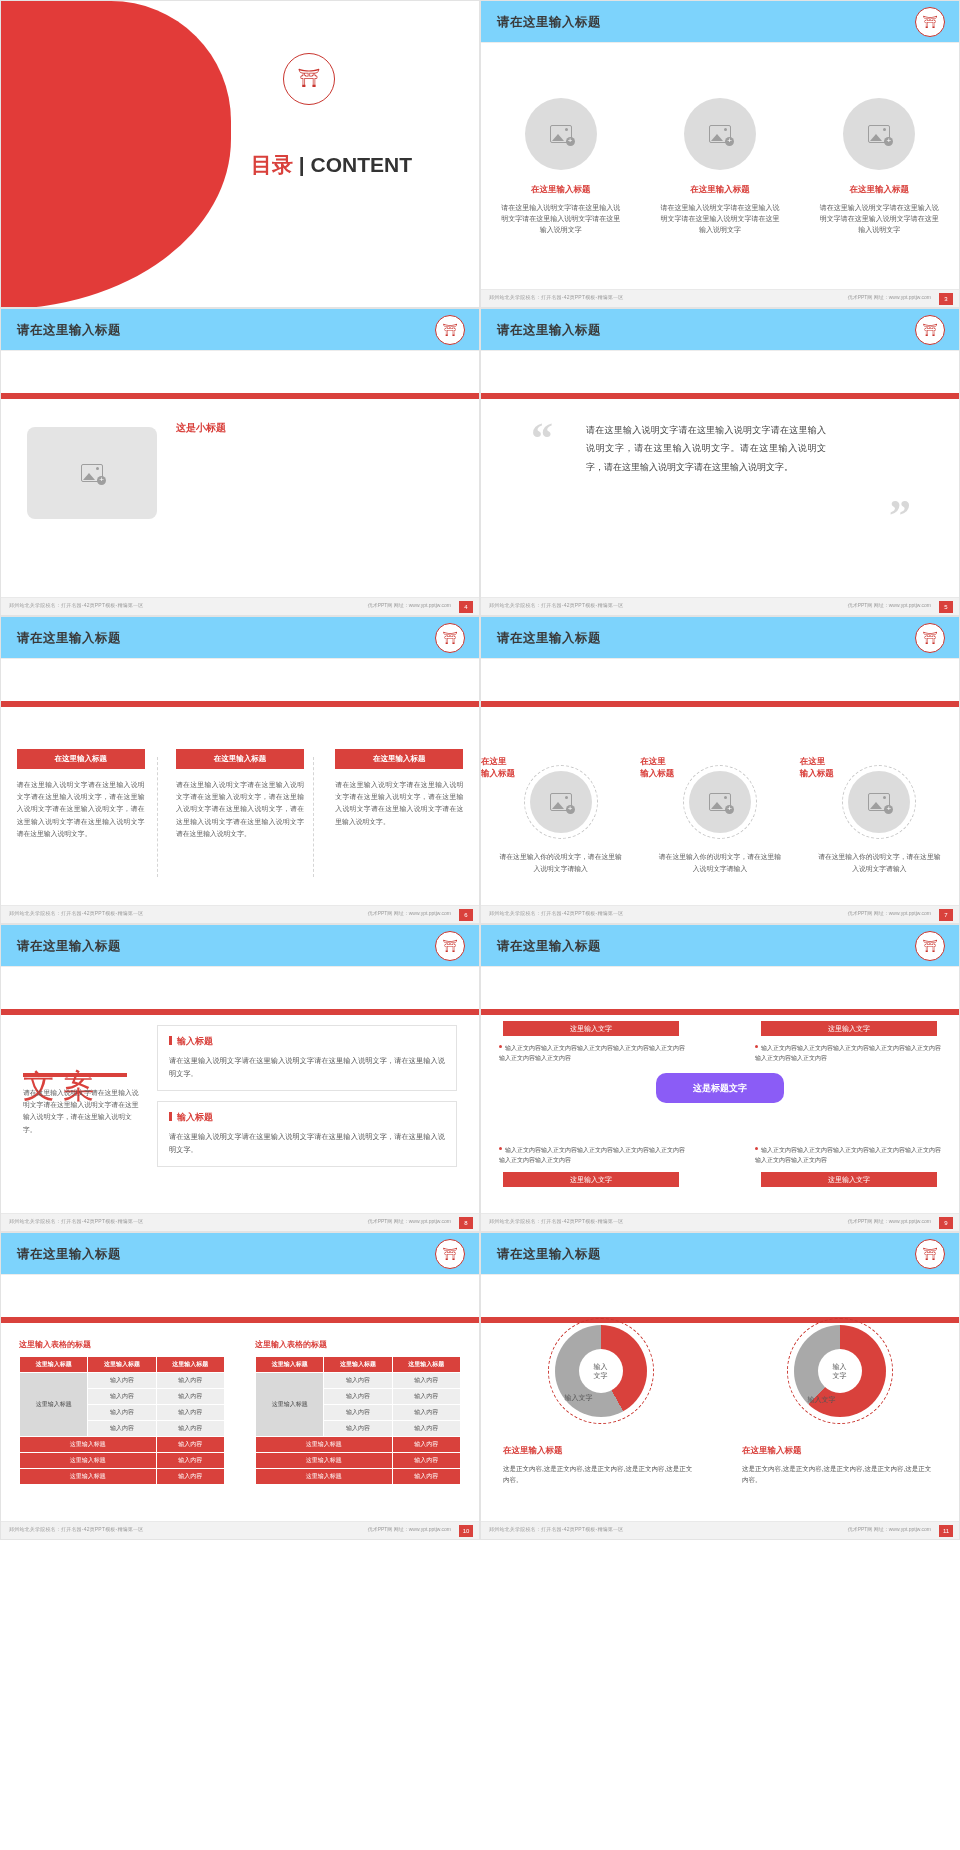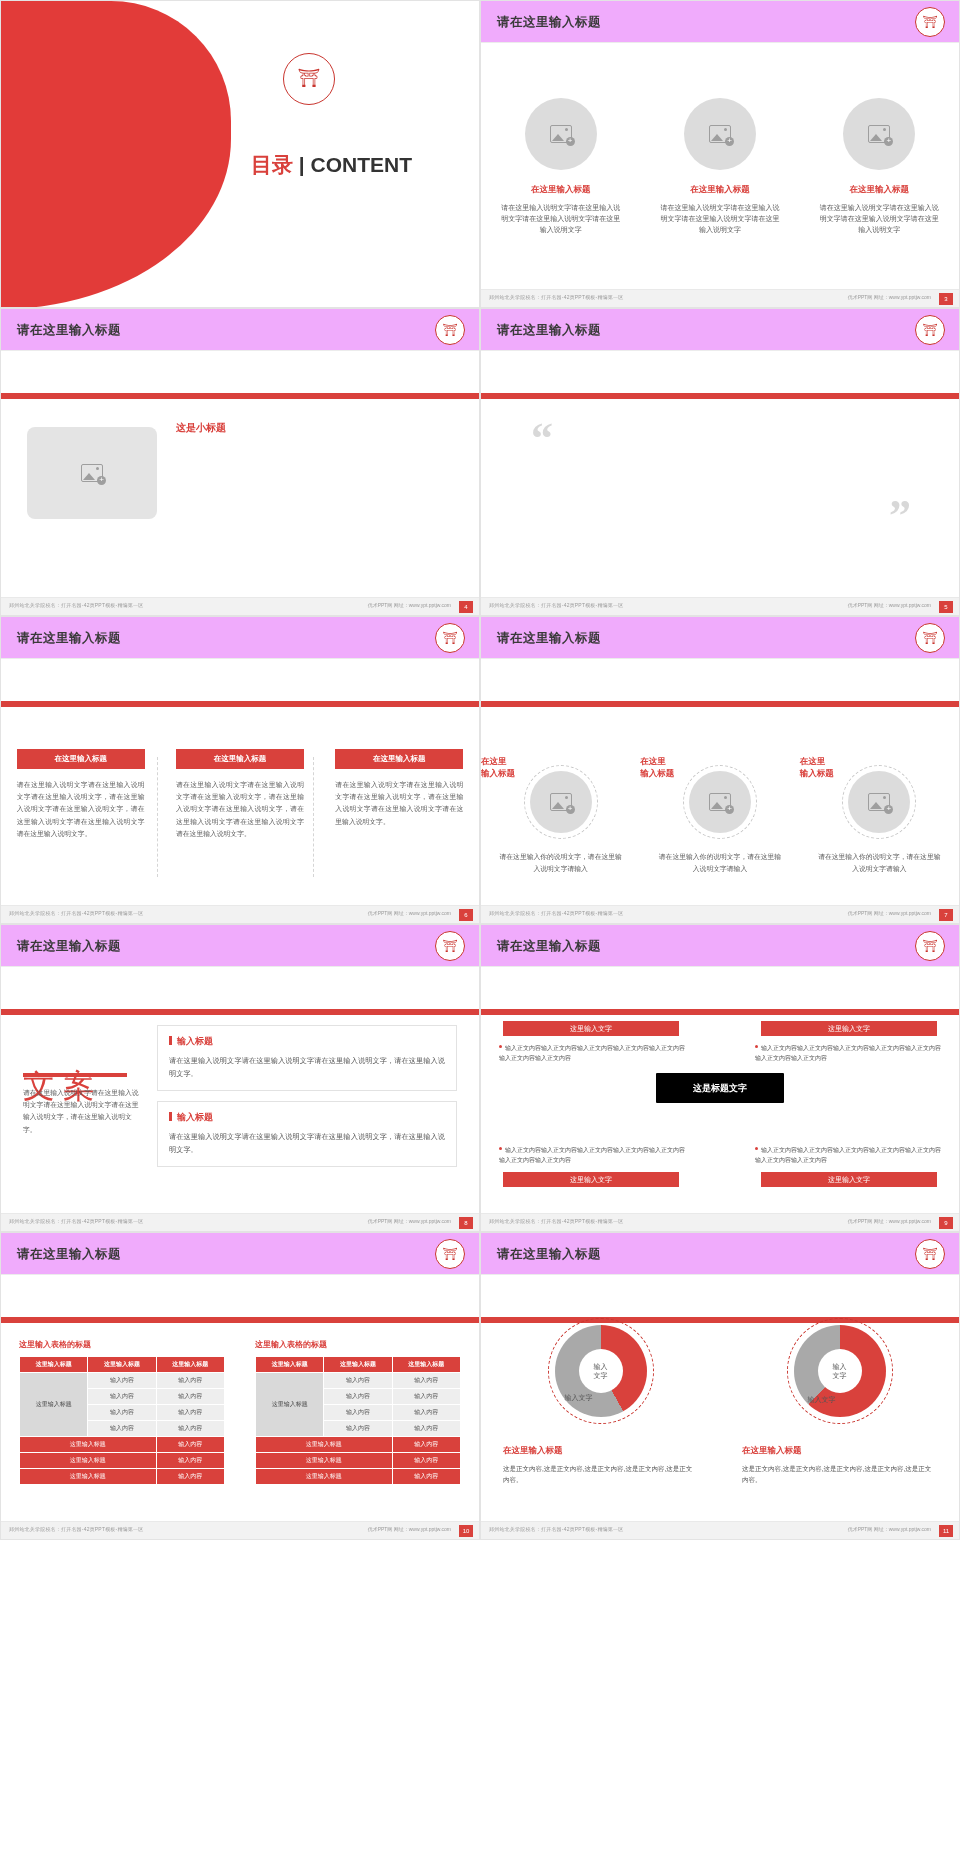--- a/index.html
+++ b/index.html
@@ -19,21 +19,21 @@
     position: relative;
     width: 480px;
     height: 308px;
     background: #f4f4f4;
     overflow: hidden;
     border: 1px solid #e3e3e3;
   }
   
   .hdr {
     position: absolute; top: 0; left: 0; right: 0; height: 42px;
-    background: #f0abfc;
+    background: #7dd3fc;
     border-bottom: 1px solid #ececec;
     font-family: Liberation Serif, serif;
   }
   .hdr-title {
     position: absolute; left: 16px; top: 13px;
     font-size: 12.5px; font-weight: bold; color: #3a3a3a; letter-spacing: .5px;
   }
   .seal {
     position: absolute; right: 14px; top: 6px;
     width: 30px; height: 30px; border-radius: 50%;
@@ -182,23 +182,23 @@
   .s7 .smalltext { position: absolute; left: 22px; top: 162px; width: 118px; font-size: 6.8px; color: #555; line-height: 1.8; }
   .s7 .box { position: absolute; left: 156px; width: 300px; border: 1px solid #e2e2e2; background: #fff; padding: 9px 11px; }
   .s7 .box1 { top: 100px; }
   .s7 .box2 { top: 176px; }
   .s7 .bx-title { font-size: 9px; font-weight: bold; color: #d9413c; }
   .s7 .bx-title .bar { display:inline-block; width:3px; height:9px; background:#d9413c; margin-right:5px; vertical-align:-1px; }
   .s7 .bx-body { margin-top: 7px; font-size: 7.2px; color: #555; line-height: 1.8; text-align: justify; }
   
   .s8 .center-pill {
     position: absolute; left: 50%; top: 148px; transform: translateX(-50%);
-    width: 128px; height: 30px; background: #000000; color: #fff;
-    display: flex; align-items: center; justify-content: center;
-    font-size: 9px; font-weight: bold; border-radius: 1px;
+    width: 128px; height: 30px; background: #8b5cf6; color: #fff;
+    display: flex; align-items: center; justify-content: center;
+    font-size: 9px; font-weight: bold; border-radius: 10px;
   }
   .s8 .qcap {
     position: absolute; width: 176px; height: 15px; background: #d9413c; color: #fff;
     font-size: 7px; display: flex; align-items: center; justify-content: center;
   }
   .s8 .qtxt { position: absolute; width: 186px; font-size: 6px; color: #555; line-height: 1.7; }
   .s8 .dot { display:inline-block; width:3px; height:3px; background:#d9413c; border-radius:50%; vertical-align:2px; margin-right:3px;}
   
   .tbl-wrap { position: absolute; top: 106px; width: 206px; }
   .tbl-title { font-size: 8px; font-weight: bold; color: #d9413c; margin-bottom: 6px; }
@@ -331,20 +331,21 @@
       <div class="seal">
           <span>⛩</span>
         </div>
     </div>
     <div class="body-area">
       <div class="swoosh"></div>
       <div class="swoosh-mask"></div>
     </div>
     <div class="qmark q1">“</div>
     <div class="qmark q2">”</div>
+    <div class="qtext">请在这里输入说明文字请在这里输入说明文字请在这里输入说明文字，请在这里输入说明文字。请在这里输入说明文字，请在这里输入说明文字请在这里输入说明文字。</div>
     <div class="footer">
       <div class="f-left">郑州站北关学院校名：打开名园-42页PPT模板-精编第一区</div>
       <div class="f-right">优术PPT网    网址：www.ypt.pptjw.com</div>
       <div class="pagenum">5</div>
     </div>
   </div>
 
   <div class="slide">
     <div class="hdr">
       <div class="hdr-title">请在这里输入标题</div>

